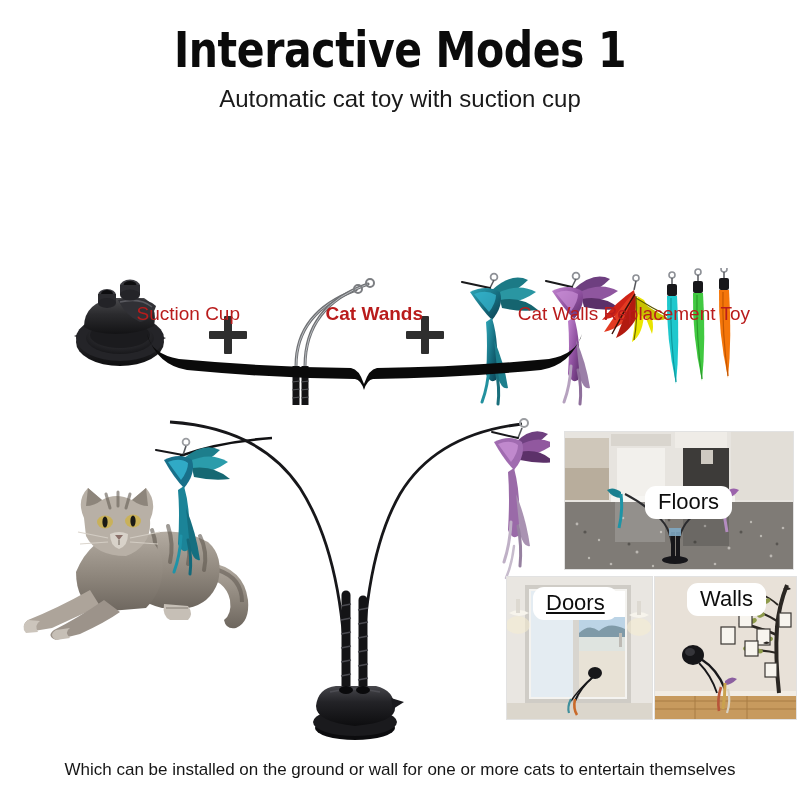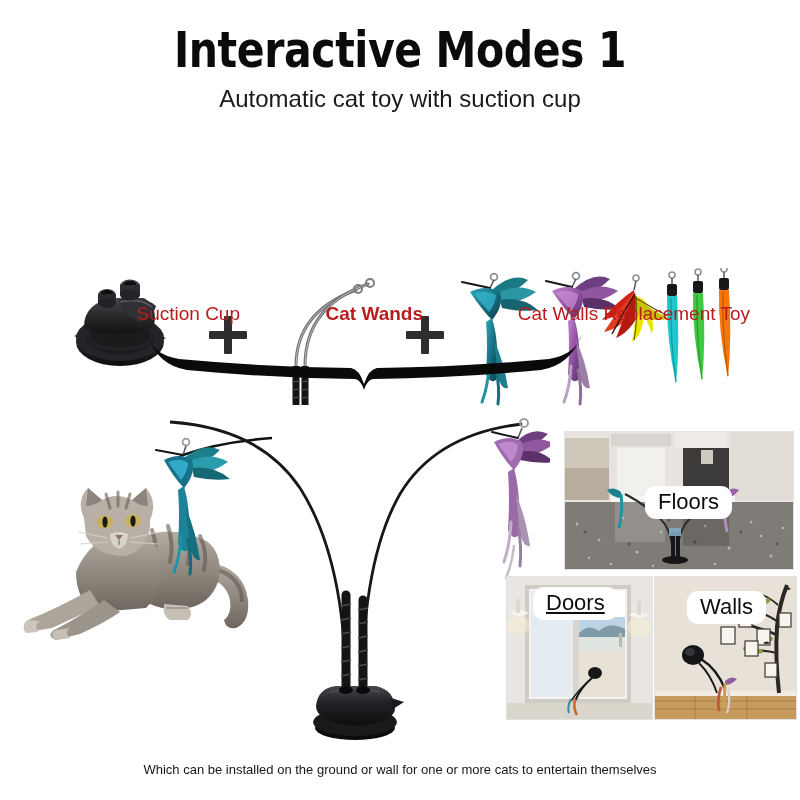--- a/index.html
+++ b/index.html
@@ -109,29 +109,29 @@
     border-radius: 11px;
     padding: 2px 13px 4px 13px;
     font-size: 22px;
     line-height: 27px;
     color: #0d0d0d;
     white-space: nowrap;
     z-index: 5;
   }
   .tag-floors { left: 80px; top: 6px; margin-top: 48px; }
   .tag-doors  { left: 26px; top: 10px; text-decoration: underline; }
-  .tag-walls  { left: 32px; top: 14px; }
+  .tag-walls  { left: 32px; top: 6px; }
 
   
   .footer {
     position: absolute;
     left: 0; top: 758px;
     width: 800px;
     text-align: center;
-    font-size: 13px;
+    font-size: 17px;
     line-height: 24px;
     color: #161616;
     white-space: nowrap;
   }
 </style>
 </head>
 <body>
 
 <div id="page">
 

